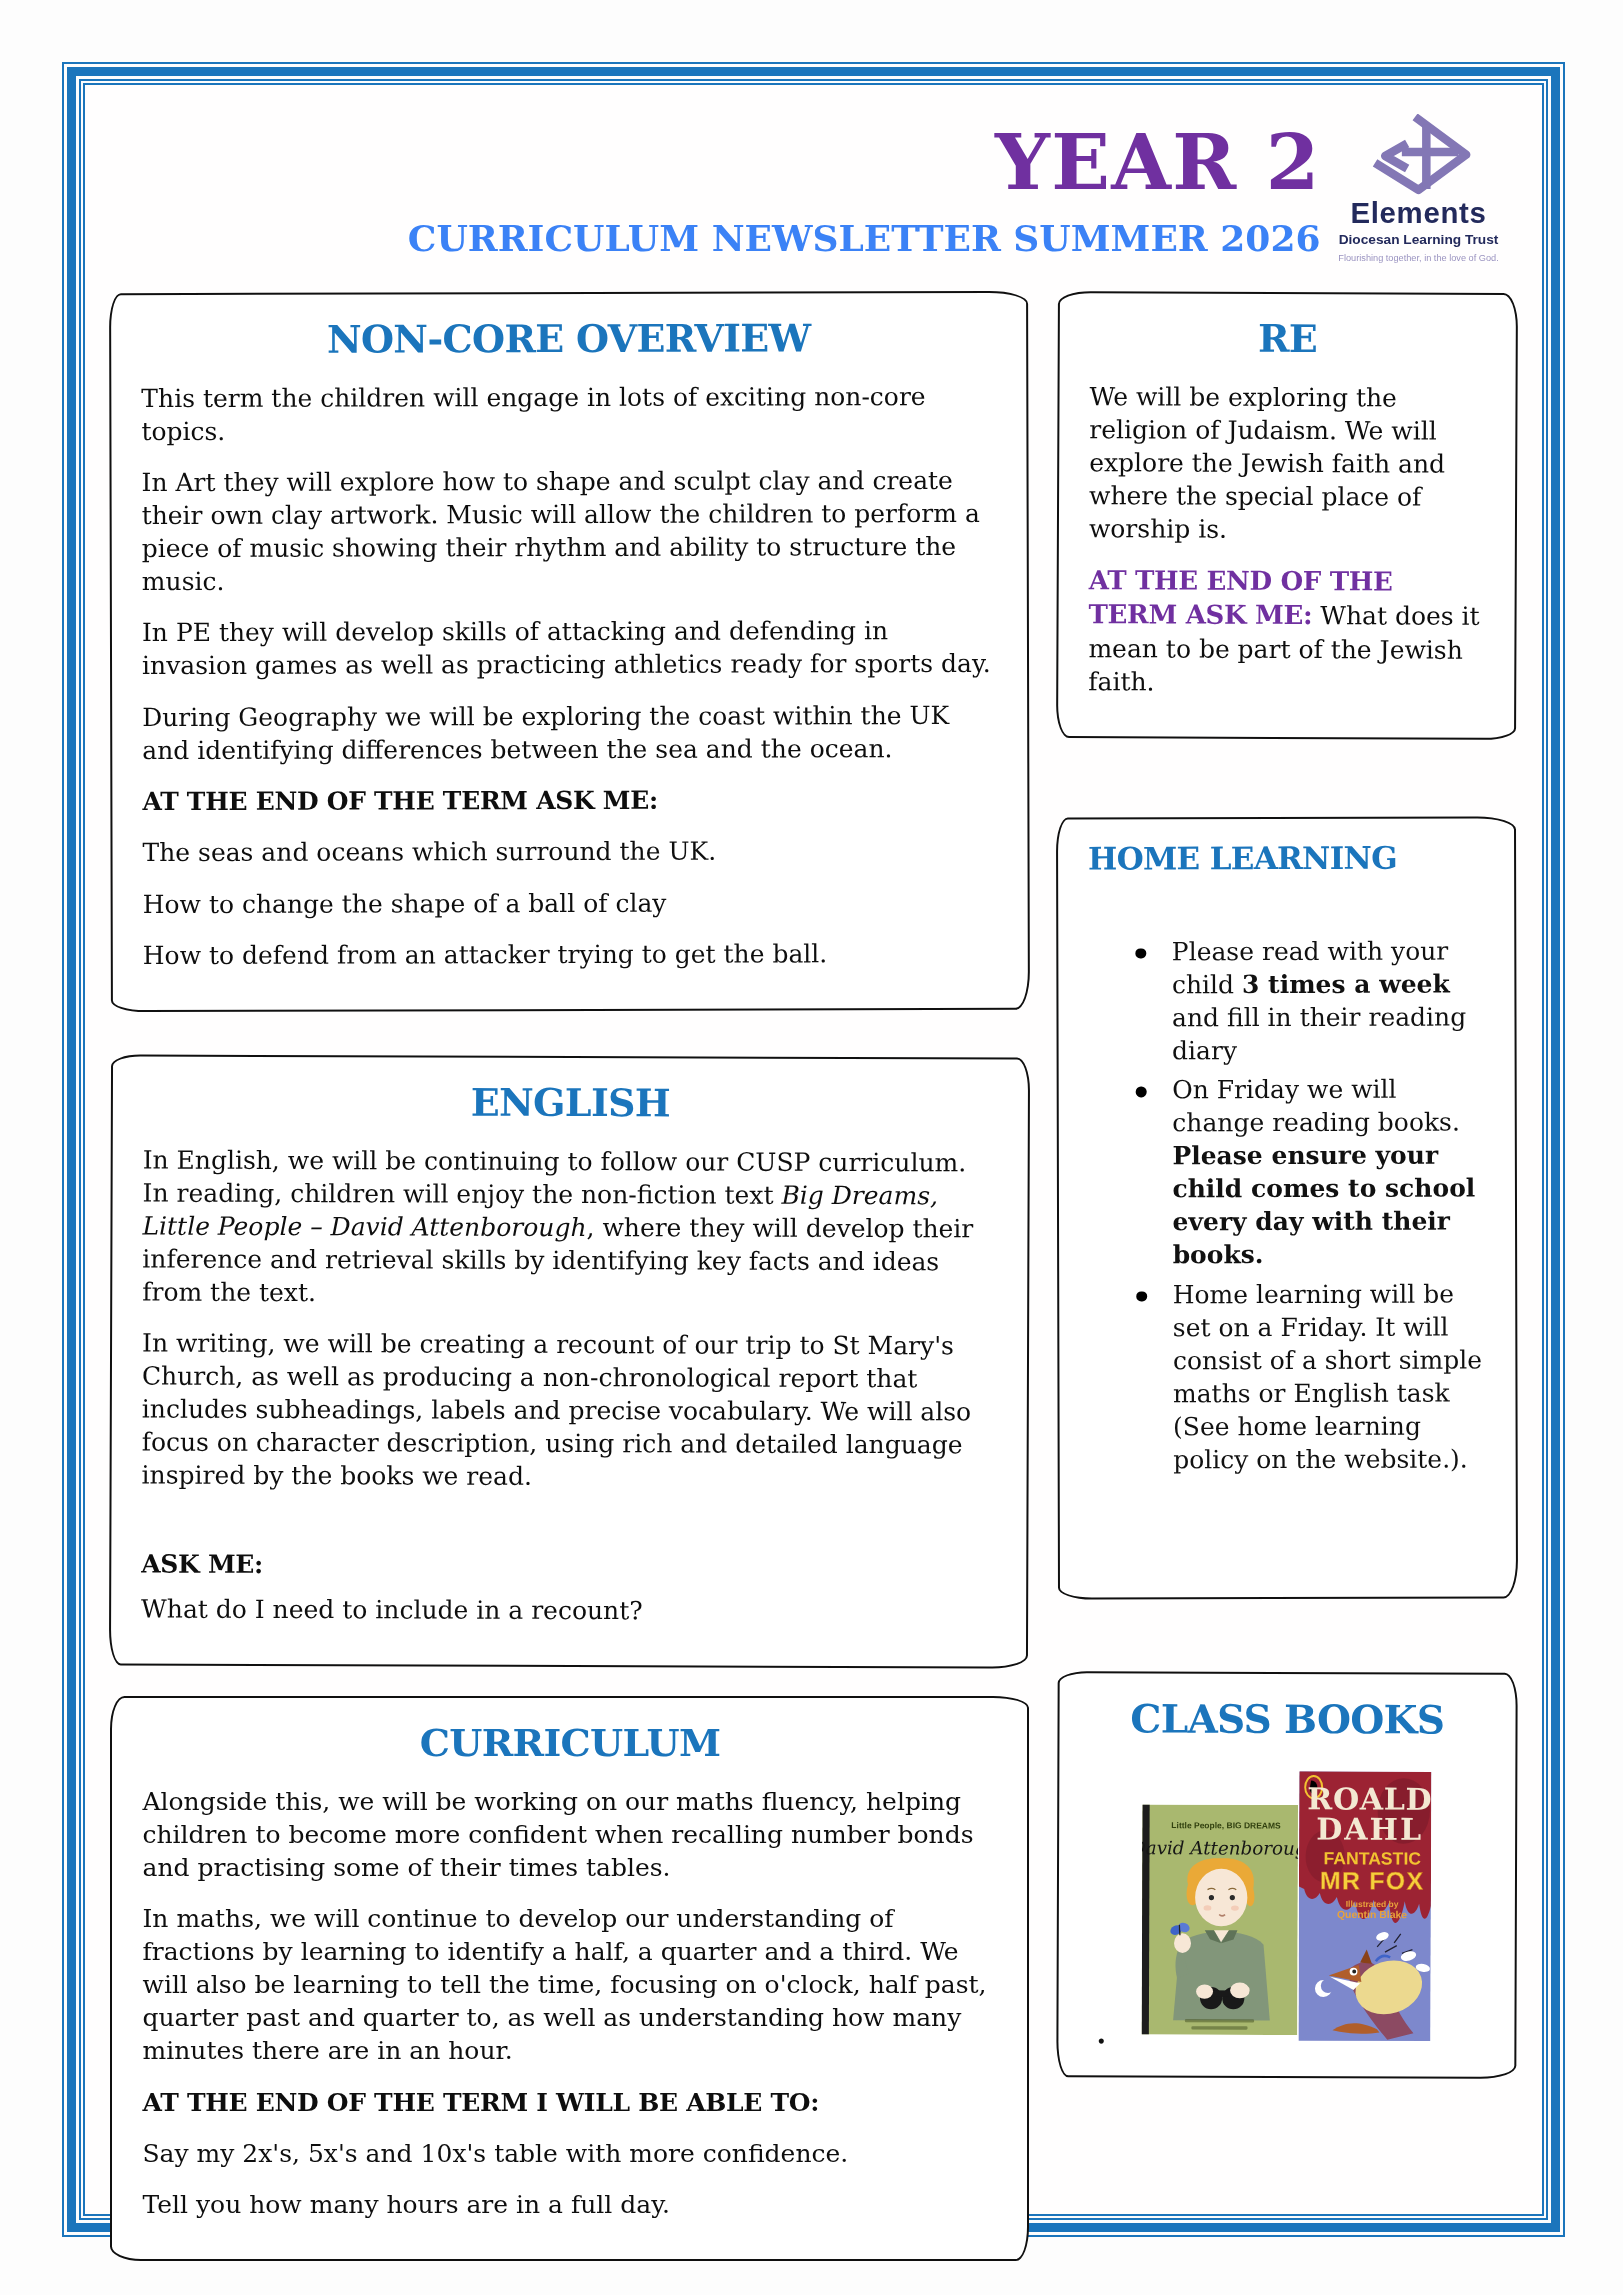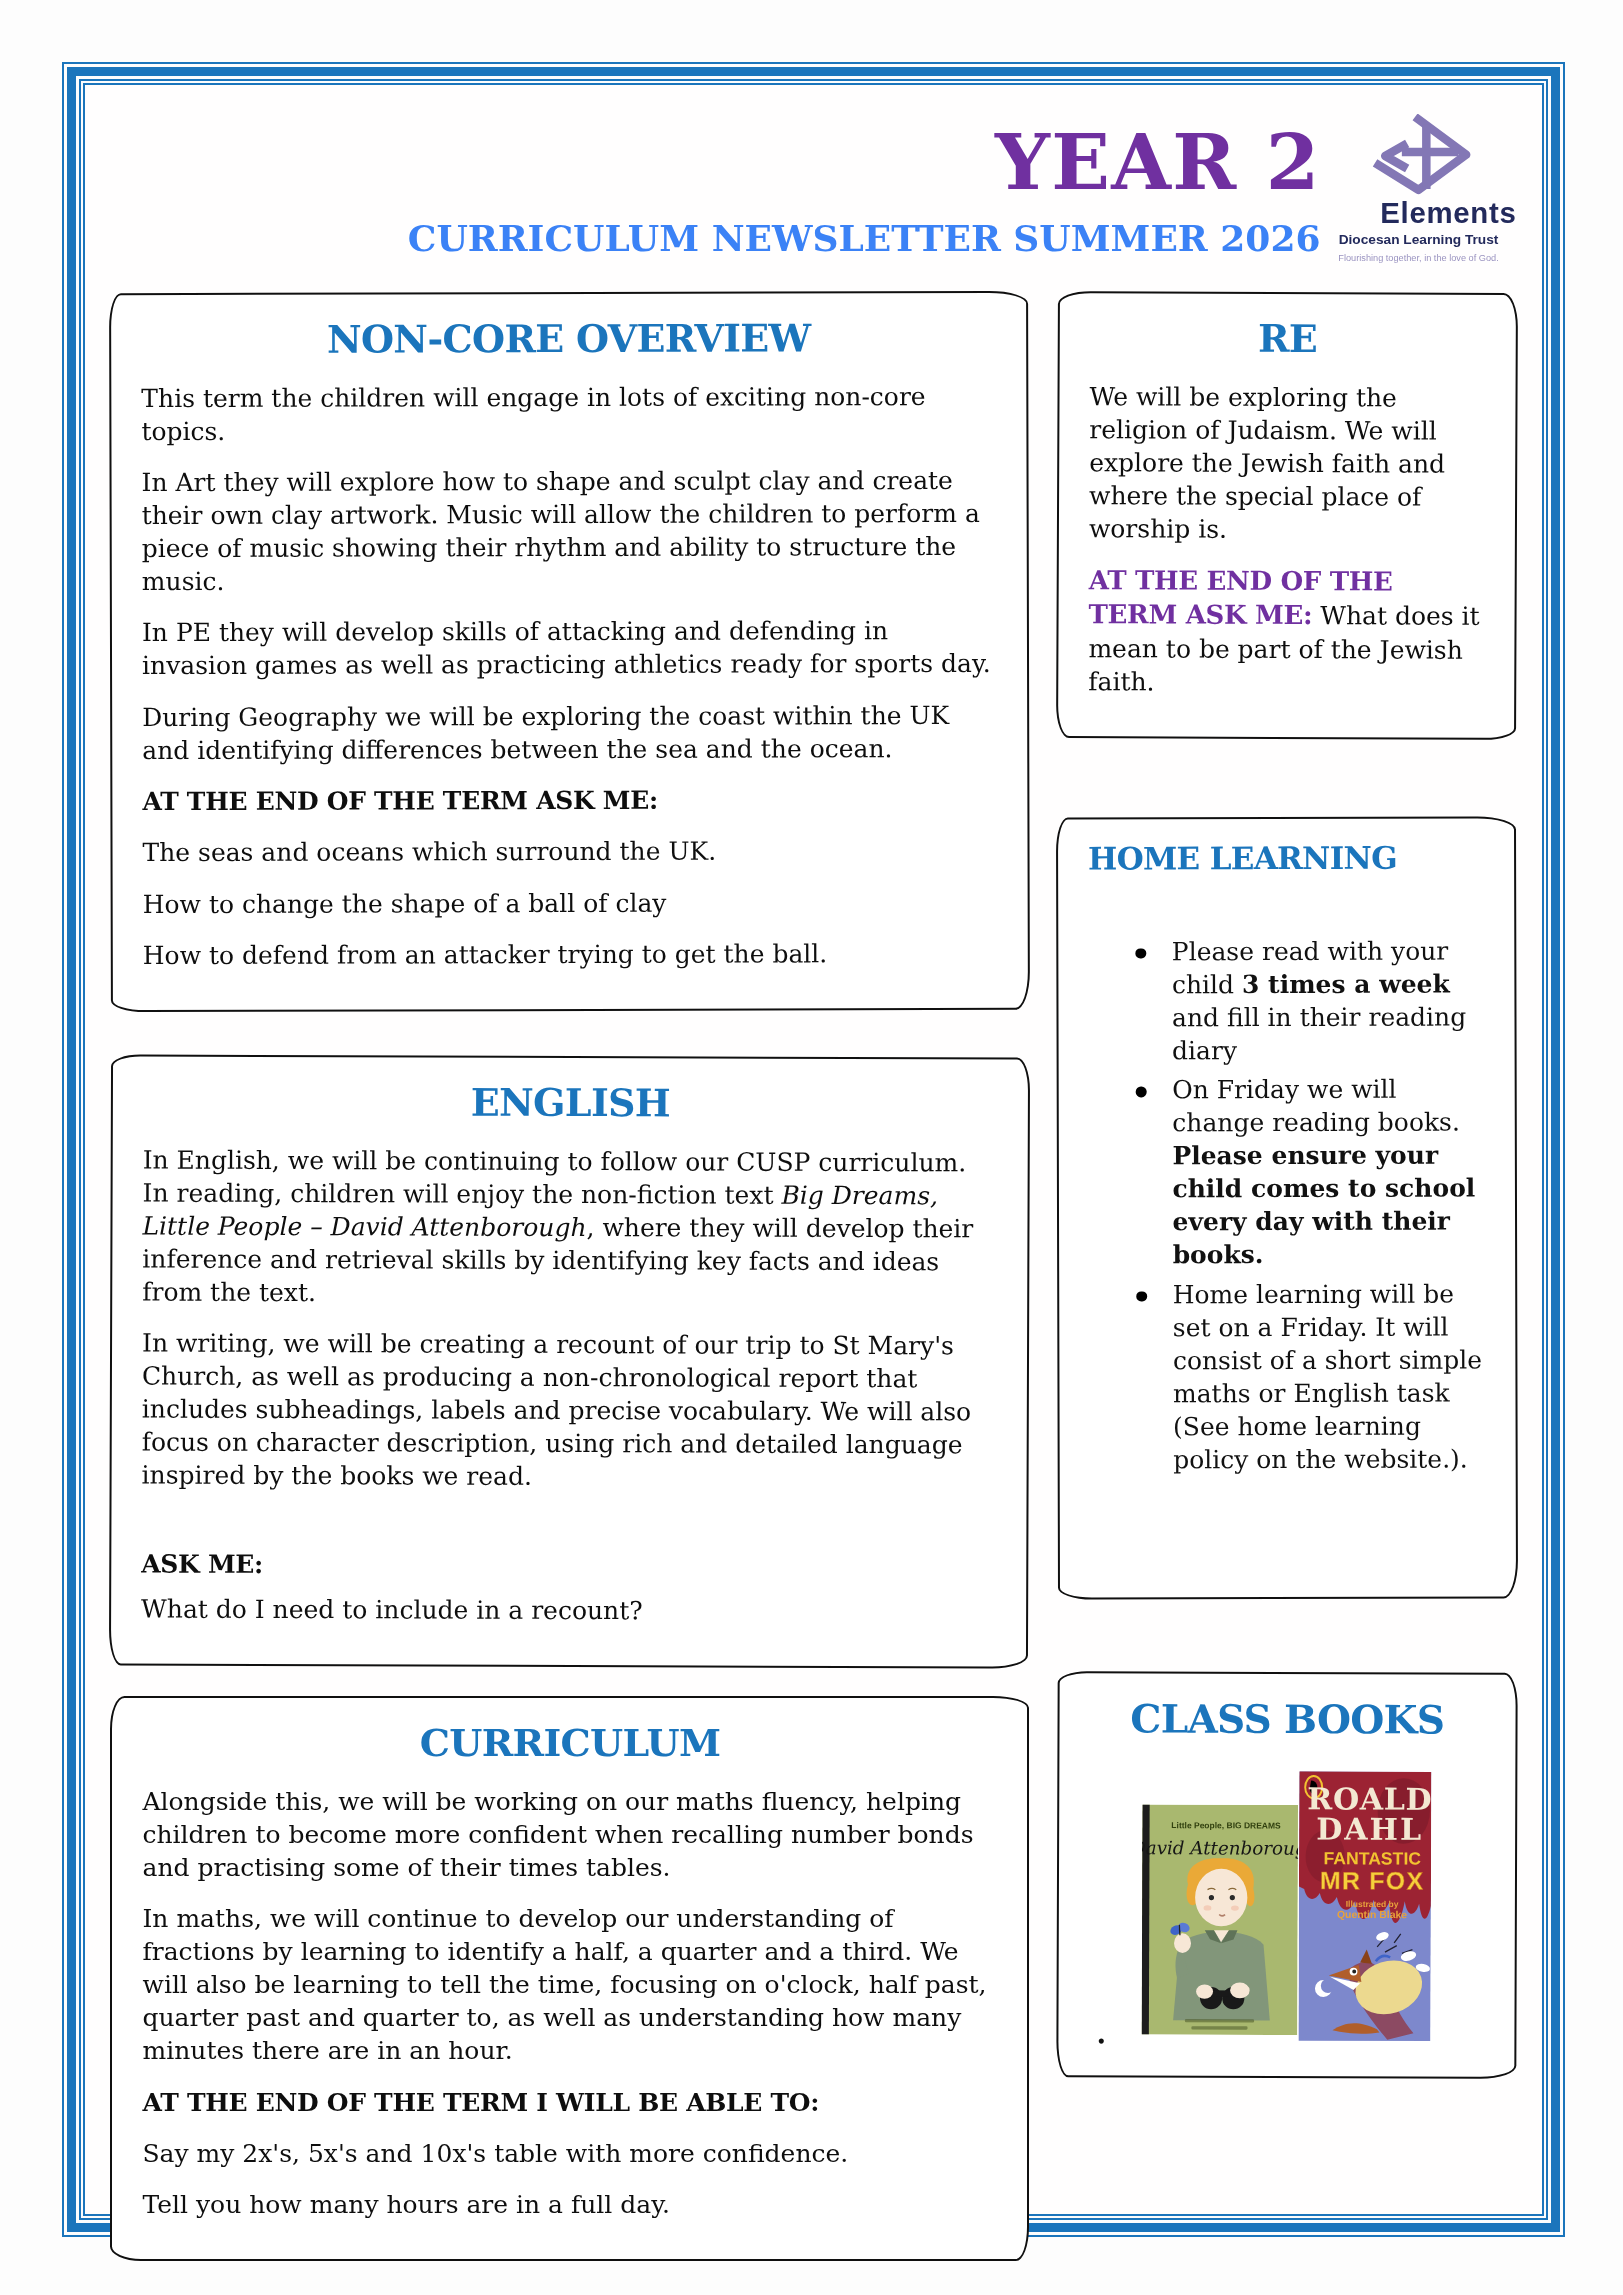--- a/index.html
+++ b/index.html
@@ -18,21 +18,21 @@
   header { display:flex; align-items:flex-start; }
   .school-logo { width:216px; text-align:center; padding-top:5.2px; }
   .school-name { font-family:"Liberation Sans", sans-serif; font-weight:bold; font-size:30px; color:#232a5c; margin-top:1.3px; }
   .school-sub { font-family:"Liberation Sans", sans-serif; font-size:16.4px; color:#4456a0; margin-top:1.3px; }
   .school-tagline-bar { width:141px; height:5.9px; margin:9.2px auto 0; opacity:.45; filter:blur(0.7px);
      background:repeating-linear-gradient(90deg,#8a9a6a 0 4.6px,transparent 4.6px 7.2px); }
   .titles { flex:1; text-align:right; padding-top:17px; }
   .main-title { font-size:77px; font-weight:800; color:#7030a0; letter-spacing:1.3px; line-height:1.05; }
   .sub-title { font-size:36px; font-weight:800; color:#3b82f6; letter-spacing:0px; margin-top:14px; }
   .trust-logo { width:196px; text-align:center; padding-top:9.2px; }
-  .trust-name { font-family:"Liberation Sans", sans-serif; font-weight:bold; font-size:29.4px; color:#232a5c; letter-spacing:0.7px; margin-top:-3.9px;text-align:right; }
+  .trust-name { font-family:"Liberation Sans", sans-serif; font-weight:bold; font-size:29.4px; color:#232a5c; letter-spacing:0.7px; margin-top:-3.9px; }
   .trust-sub { font-family:"Liberation Sans", sans-serif; font-weight:bold; font-size:13.7px; color:#232a5c; margin-top:1.3px; }
   .trust-tag { font-family:"Liberation Sans", sans-serif; font-size:9.2px; color:#9a93c0; margin-top:6px; }
 
   
   main { display:grid; grid-template-columns:919px 1fr; column-gap:27.5px; margin-top:29px; align-items:start; }
 
   .box { border:2.6px solid #101010; background:#fff; padding:17px 30px 19.6px; position:relative; }
   .sk1 { border-radius:11.8px 39px 14.4px 34px / 34px 13px 38px 11.8px; transform:rotate(-0.15deg); }
   .sk2 { border-radius:29.4px 13px 36px 11.8px / 11.8px 33px 13px 36px; transform:rotate(0.2deg); }
   .sk3 { border-radius:14.4px 36px 13px 31px / 33px 11.8px 34px 14.4px; }

